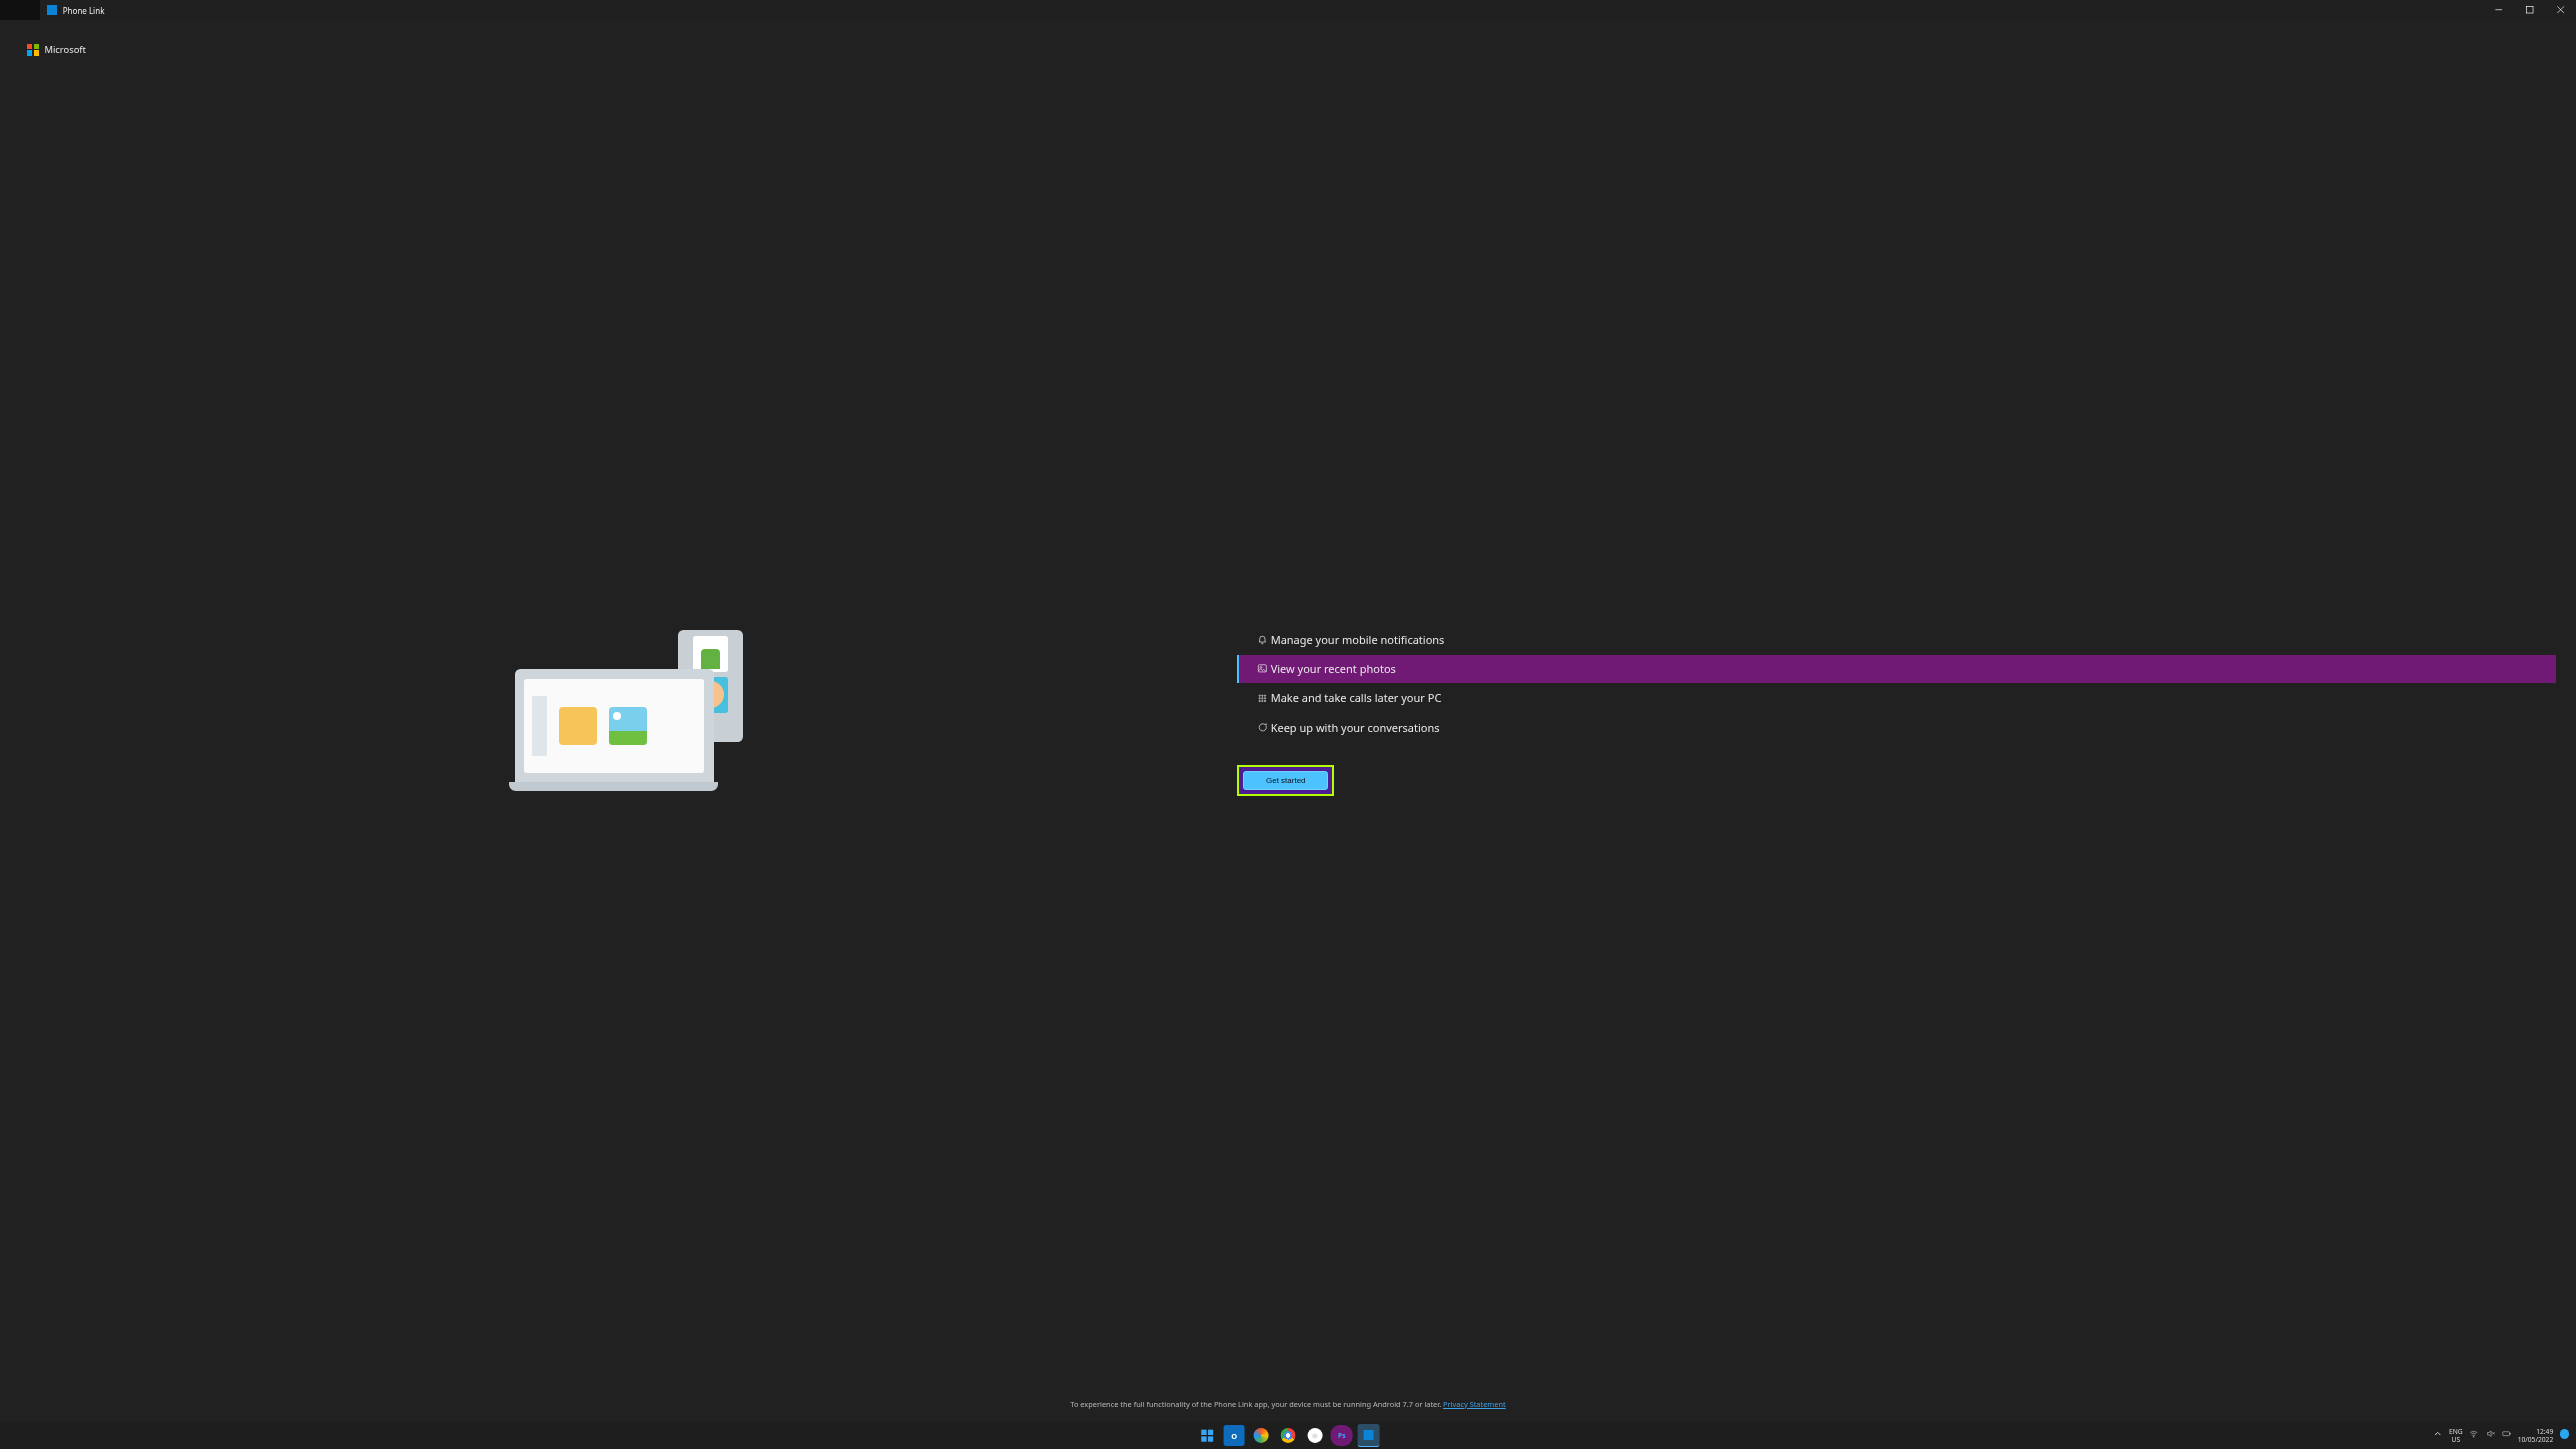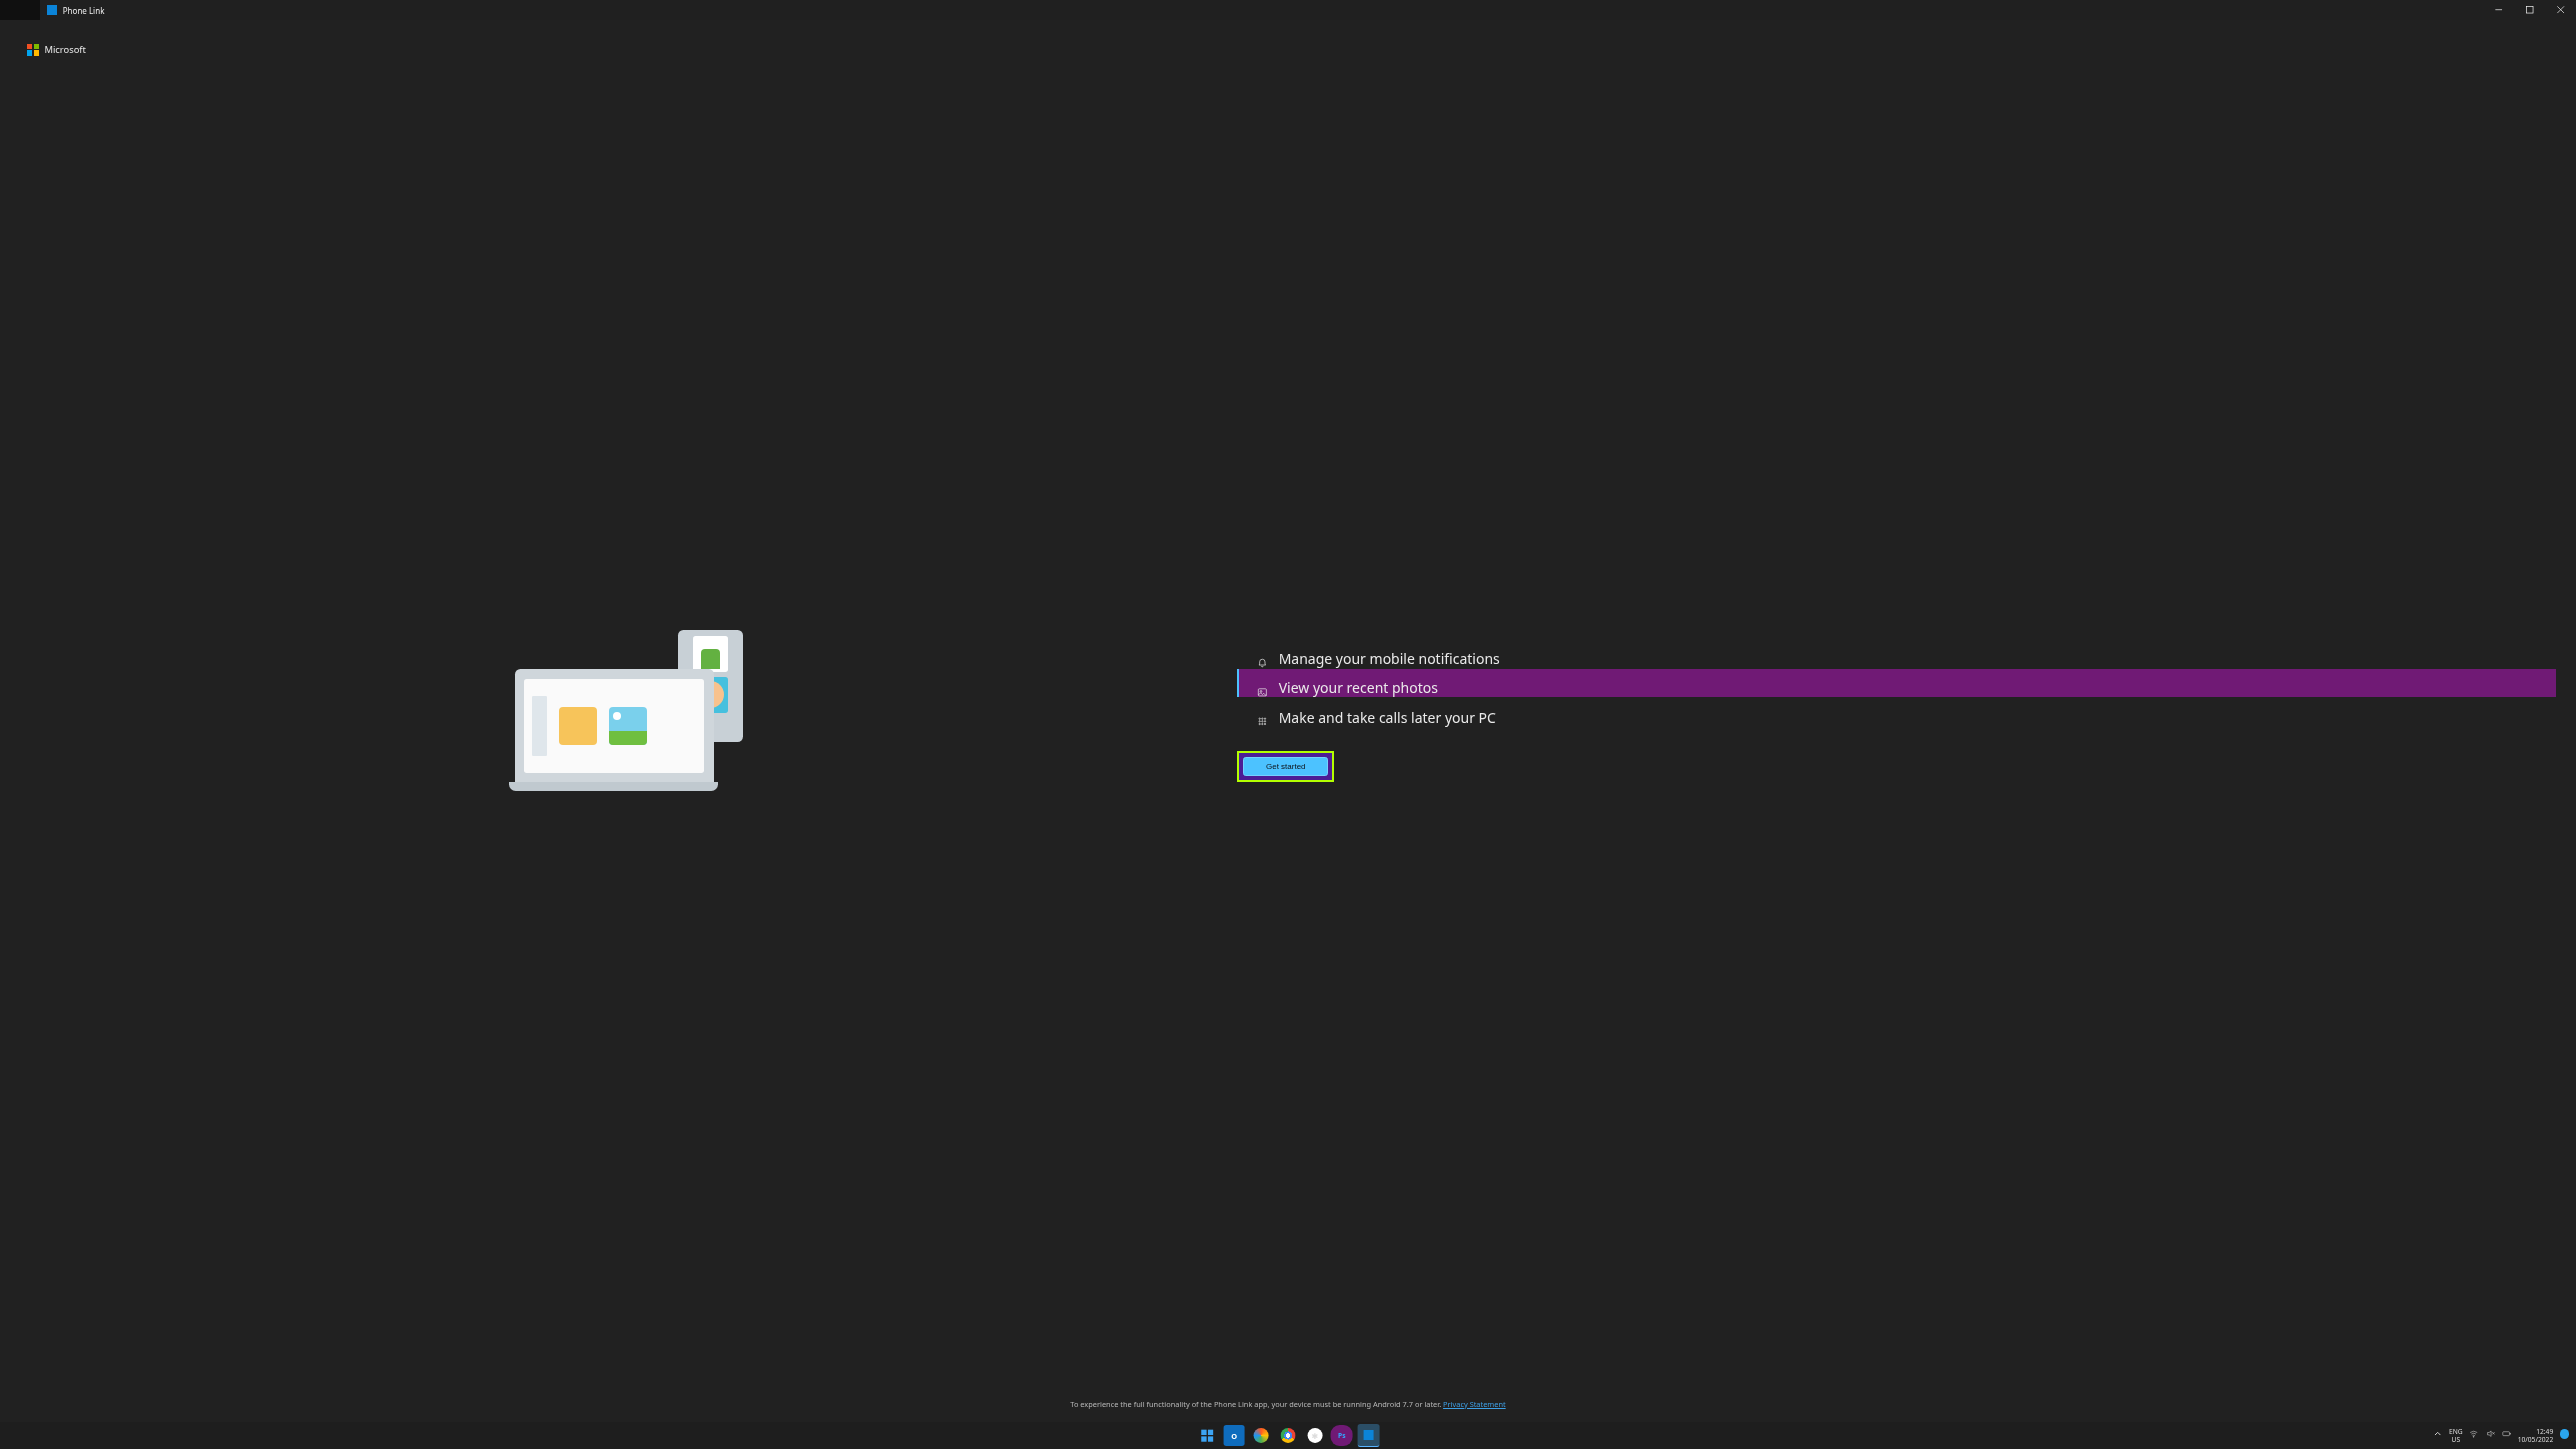--- a/index.html
+++ b/index.html
@@ -119,24 +119,24 @@
     width: 52%;
   }
   .pitch h1 {
     font-size: 19.5px;
     font-weight:600;
     margin: 0 0 24px 0;
     letter-spacing: -0.1px;
   }
   .feature-list { display:flex; flex-direction:column; gap:1.3px; }
   .feature {
-    display:flex; align-items:flex-end; gap:10px;
+    display:flex; align-items:center; gap:2px;
     height:28px; padding:0 10.7px 0 16px;
     border-left: 2px solid transparent;
-    font-size:14px; color:#eaeaea;
+    font-size:11px; color:#eaeaea;
   }
   .feature.active{
     background:#701a75;
     border-left-color:#4cc2ff;
   }
   .feature .ico{ width:13.4px; display:flex; align-items:center; justify-content:center; color:#eaeaea;}
   .feature svg{ stroke:#eaeaea; stroke-width:1.6; fill:none;}
 
   .cta-wrap{
     margin-top: 24px;
@@ -278,20 +278,28 @@
               <circle cx="6" cy="12" r="1.5"></circle>
                 <circle cx="12" cy="12" r="1.5"></circle>
                 <circle cx="18" cy="12" r="1.5"></circle>
               <circle cx="6" cy="18" r="1.5"></circle>
                 <circle cx="12" cy="18" r="1.5"></circle>
                 <circle cx="18" cy="18" r="1.5"></circle>
             </svg>
           </span>
           <span>Make and take calls later your PC</span>
         </div>
+        <div class="feature">
+          <span class="ico">
+            <svg class="sv16" viewBox="0 0 24 24">
+                <path d="M21 12a8 8 0 1 1-3.1-6.3L21 4l-1 4.2A8 8 0 0 1 21 12z"></path>
+              </svg>
+          </span>
+          <span>Keep up with your conversations</span>
+        </div>
       </div>
 
       <div class="cta-wrap">
         <button>Get started</button>
       </div>
     </div>
 
   </div>
 
   <div class="footer-note">

